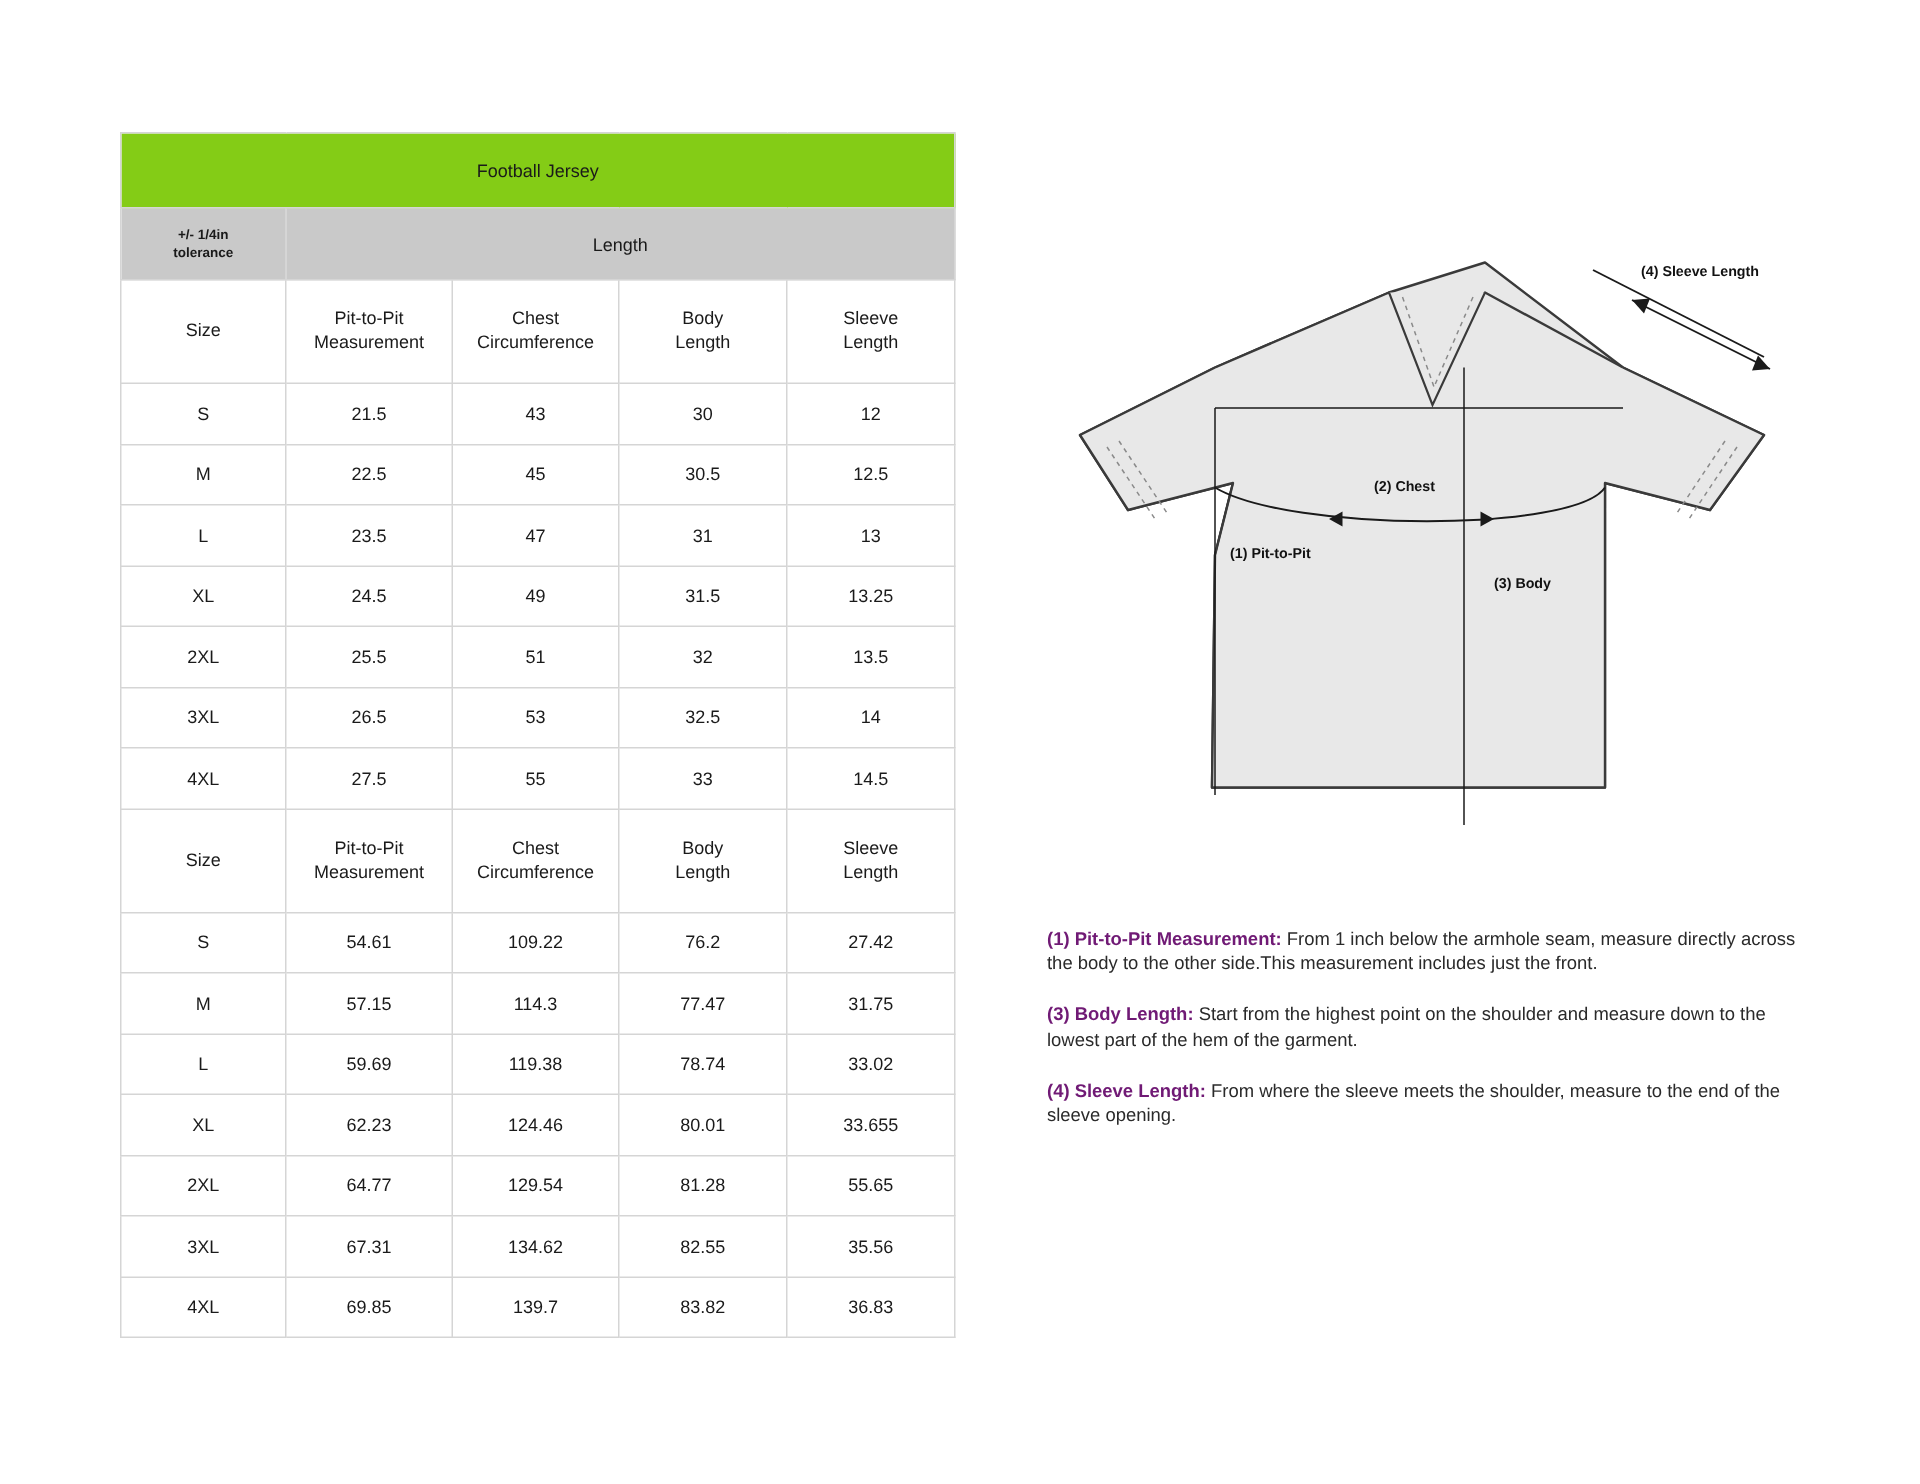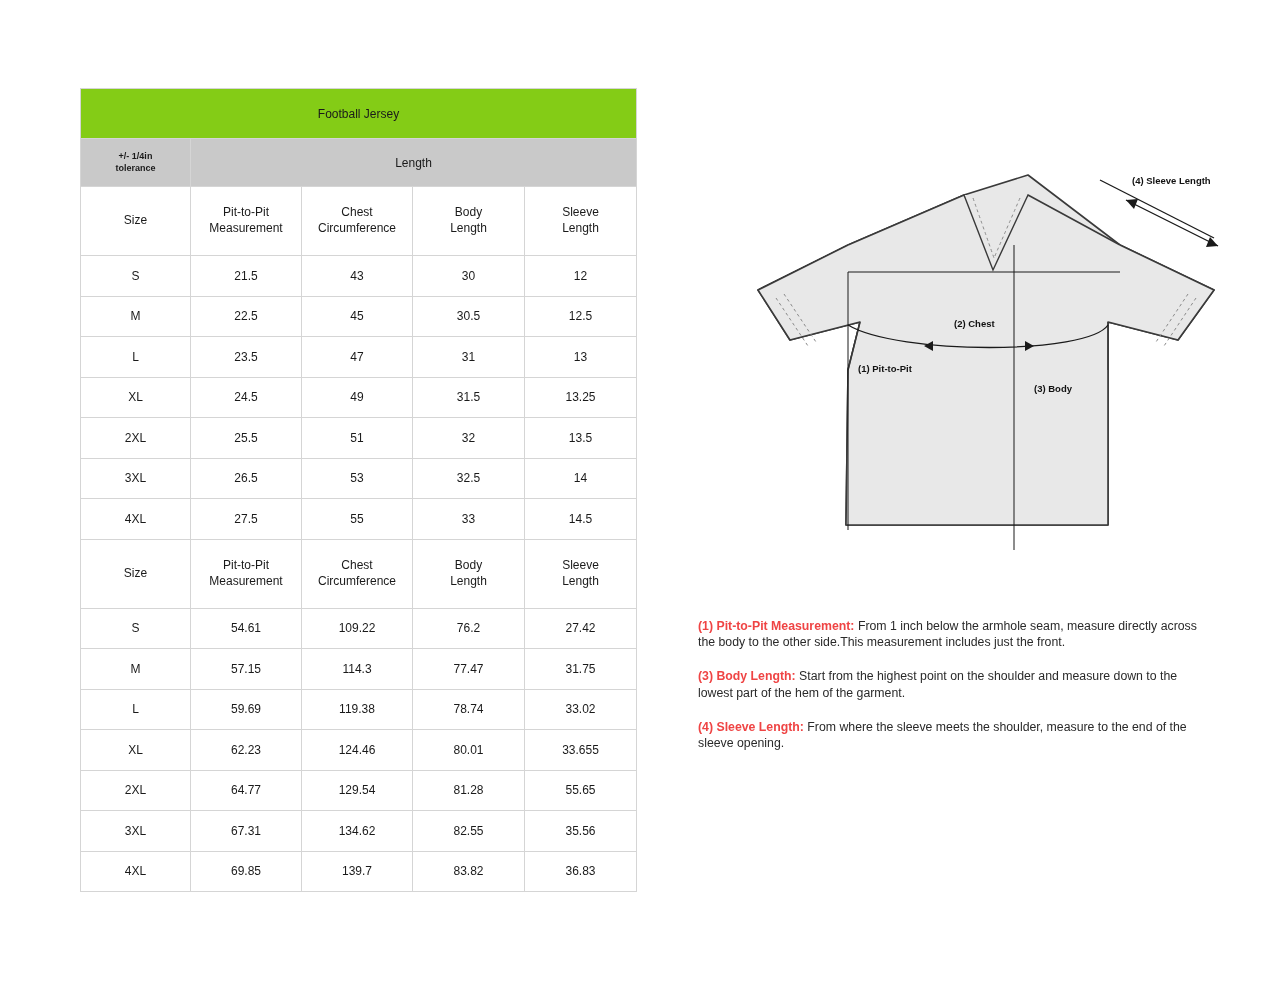--- a/index.html
+++ b/index.html
@@ -72,42 +72,42 @@
   }
   .col-size   { width: 110px; }
   .col-pit    { width: 111px; }
   .col-chest  { width: 111px; }
   .col-body   { width: 112px; }
   .col-sleeve { width: 112px; }
 
   
   .diagram {
     position: absolute;
-    left: 728px;
+    left: 690px;
     top: 150px;
     width: 530px;
     height: 420px;
   }
   .diagram svg { display: block; }
 
   
   .notes {
     position: absolute;
     left: 698px;
     top: 618px;
     width: 500px;
     font-size: 12.3px;
     line-height: 1.32;
     color: #2a2a2a;
   }
   .notes p {
     margin: 0 0 18px 0;
   }
   .notes p:last-child { margin-bottom: 0; }
-  .notes b { font-weight: bold; color: #ef4444; }
+  .notes b { font-weight: bold; color: #701a75; }
 </style>
 </head>
 <body>
 
 <div class="chart-wrap">
   <table class="size-table">
     <colgroup>
       <col class="col-size">
         <col class="col-pit">
         <col class="col-chest">

